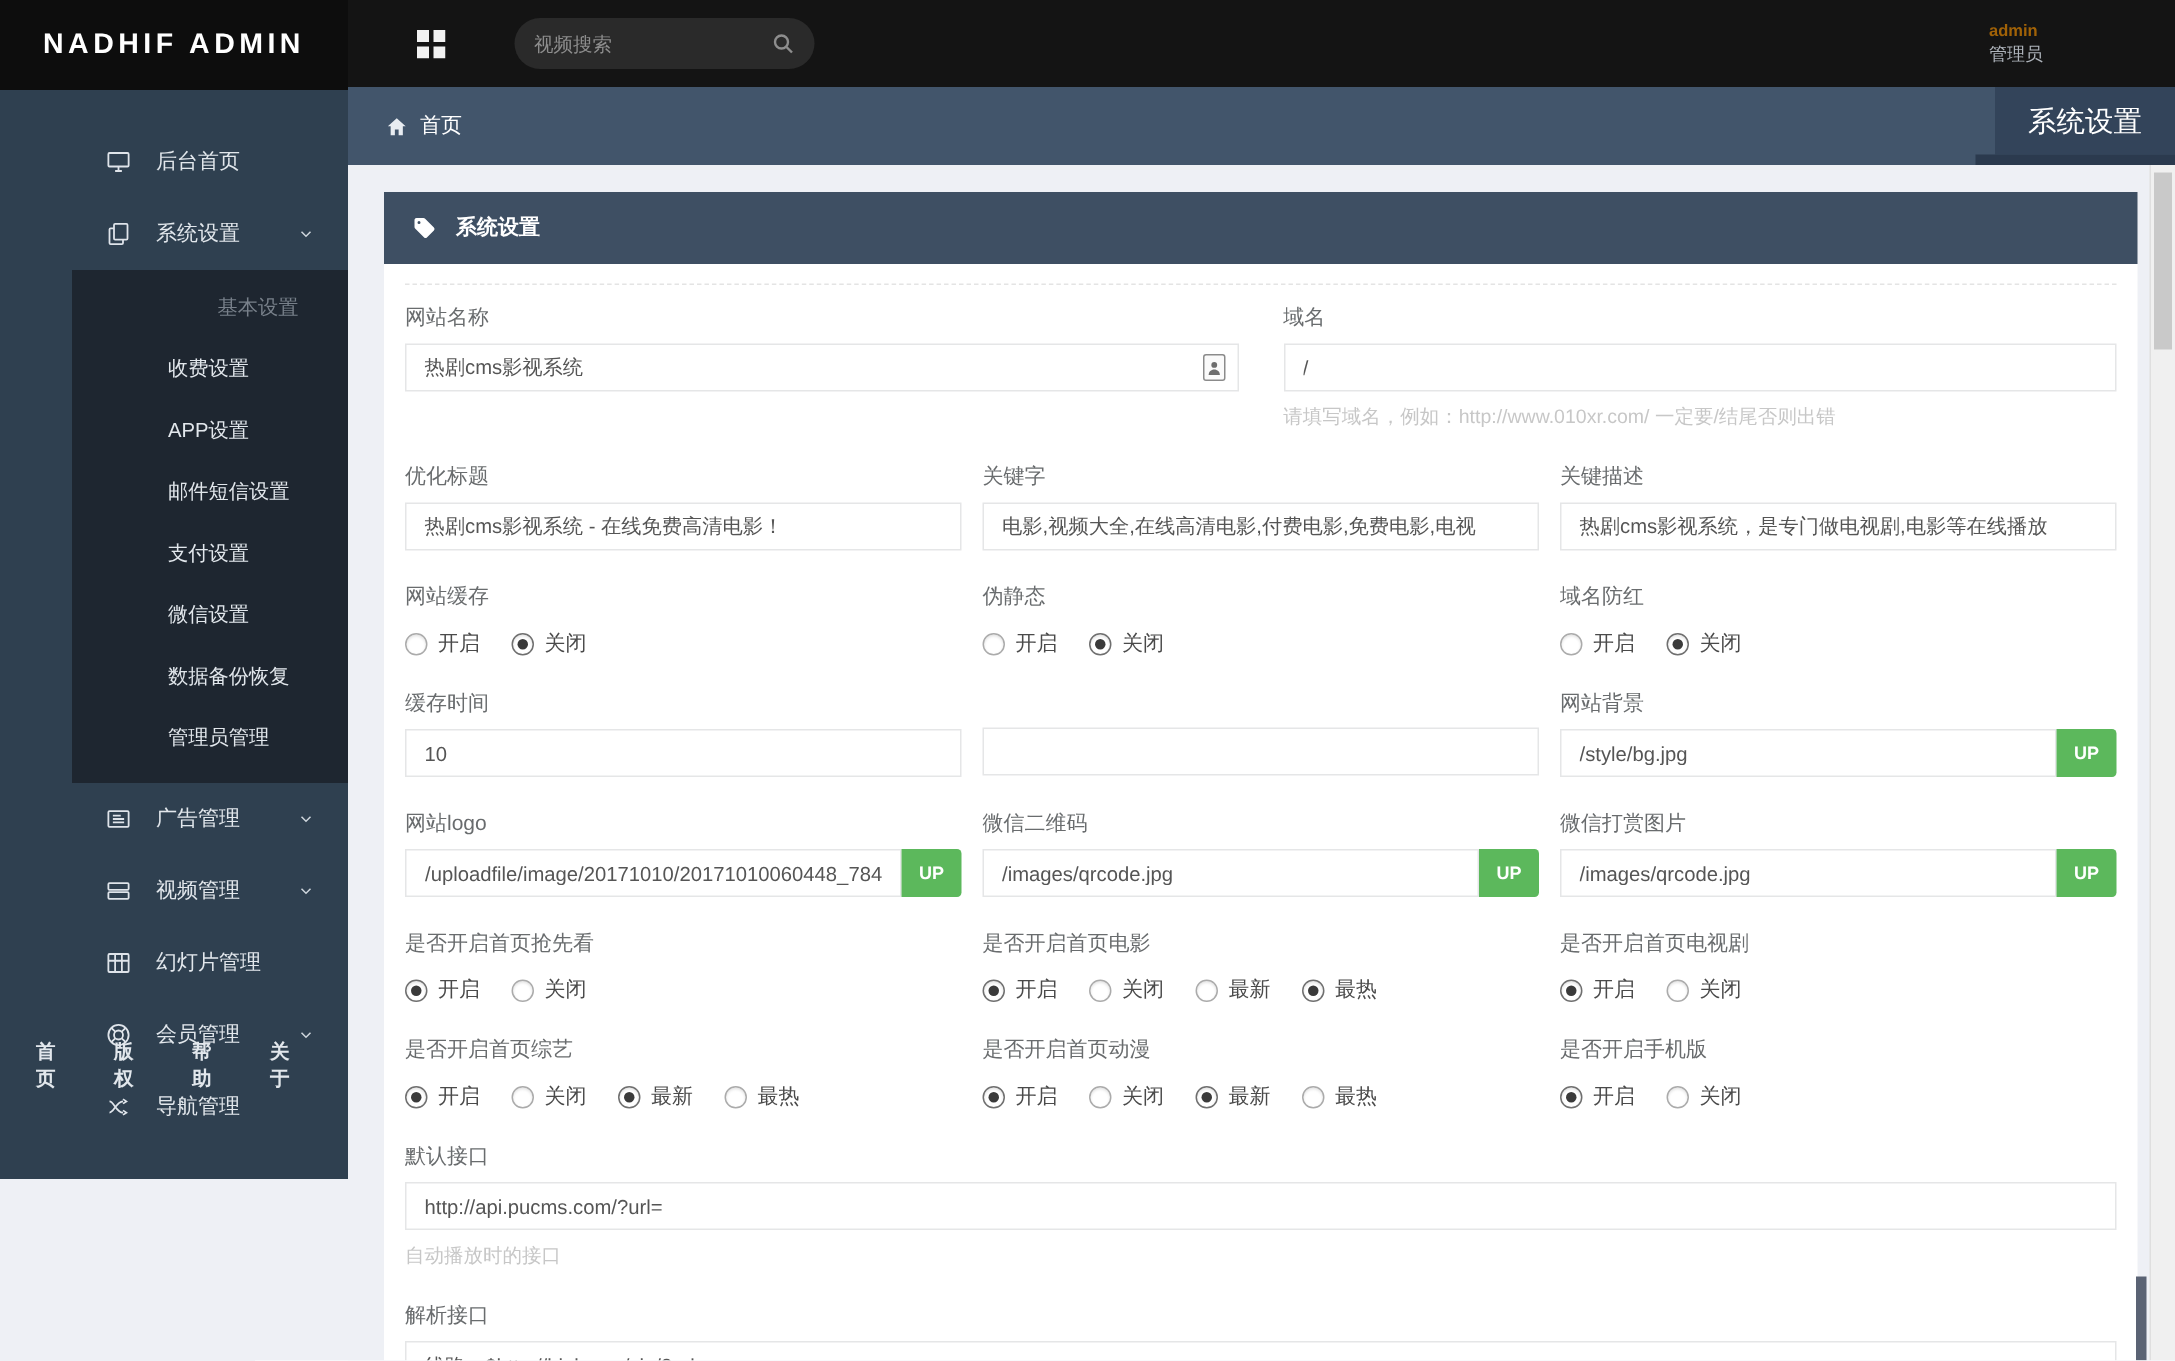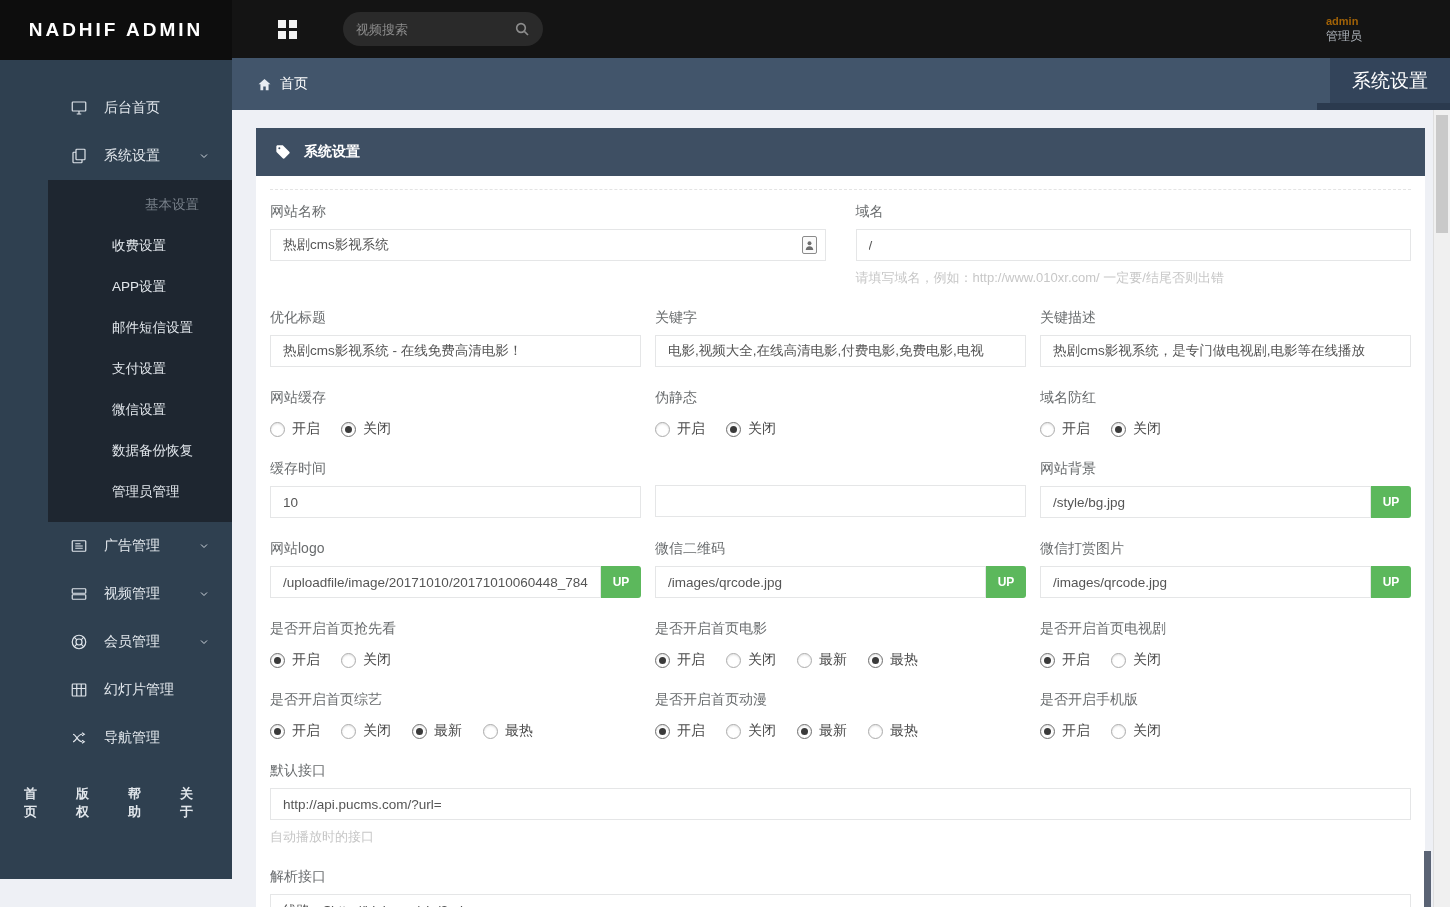--- a/index.html
+++ b/index.html
@@ -1,20 +1,20 @@
 <!DOCTYPE html>
 <html><head>
 <meta charset="utf-8">
 <style>
   * { box-sizing: border-box; margin: 0; padding: 0; }
   html,body { width:1450px; height:907px; overflow:hidden; }
   body { font-family:"Liberation Sans","DejaVu Sans",sans-serif; background:#eef0f5; position:relative; }
 
   
-  .sidebar { position:absolute; left:0; top:0; width:232px; height:879px; background:#2f4050; z-index:5; }
+  .sidebar { position:absolute; left:0; top:0; width:232px; height:786px; background:#2f4050; z-index:5; }
   .logo { height:60px; background:#0d0d0d; color:#fff; display:flex; align-items:center; justify-content:center;
           font-weight:800; font-size:19px; letter-spacing:3px; }
   .nav { padding-top:24px;padding-left:48px; }
   .nav-item { height:48px; display:flex; align-items:center; padding:0 22px; color:#e2e7ec; font-size:14px; cursor:pointer; }
   .nav-item .nicon { width:19px; height:19px; margin-right:15px; flex:0 0 auto; display:flex; align-items:center; }
   .nav-item .nicon svg { width:18px; height:18px; stroke:#dfe4ea; fill:none; stroke-width:1.6; }
   .nav-item .chev { margin-left:auto; display:flex; }
   .nav-item .chev svg { width:12px; height:12px; stroke:#cfd6dd; fill:none; stroke-width:2; }
   .submenu { background:#1e2630; padding:4px 0 10px; }
   .submenu-item { height:41px; line-height:41px; padding-left:64px; color:#e2e7ec; font-size:13.5px; cursor:pointer; }
@@ -156,41 +156,41 @@
       <span class="chev">
         <svg viewBox="0 0 24 24">
             <path d="M6 9l6 6 6-6"></path>
           </svg>
       </span>
     </div>
 
     <div class="nav-item">
       <span class="nicon">
         <svg viewBox="0 0 24 24">
+            <rect x="3" y="4" width="18" height="16" rx="1"></rect>
+            <path d="M3 10h18M9 10v10M15 10v10M9 4v6M15 4v6"></path>
+          </svg>
+      </span>
+      <span>幻灯片管理</span>
+    </div>
+
+    <div class="nav-item">
+      <span class="nicon">
+        <svg viewBox="0 0 24 24">
             <circle cx="12" cy="12" r="9"></circle>
             <circle cx="12" cy="12" r="4"></circle>
             <path d="M5.6 5.6l3.5 3.5M18.4 5.6l-3.5 3.5M5.6 18.4l3.5-3.5M18.4 18.4l-3.5-3.5"></path>
           </svg>
       </span>
       <span>会员管理</span>
       <span class="chev">
         <svg viewBox="0 0 24 24">
             <path d="M6 9l6 6 6-6"></path>
           </svg>
       </span>
-    </div>
-
-    <div class="nav-item">
-      <span class="nicon">
-        <svg viewBox="0 0 24 24">
-            <rect x="3" y="4" width="18" height="16" rx="1"></rect>
-            <path d="M3 10h18M9 10v10M15 10v10M9 4v6M15 4v6"></path>
-          </svg>
-      </span>
-      <span>幻灯片管理</span>
     </div>
 
     <div class="nav-item">
       <span class="nicon">
         <svg viewBox="0 0 24 24" stroke-width="2.4">
             <path d="M4 7c4 0 6 10 12 10M4 17c4 0 6-10 12-10M16 5l3 2-3 2M16 15l3 2-3 2"></path>
           </svg>
       </span>
       <span>导航管理</span>
     </div>

